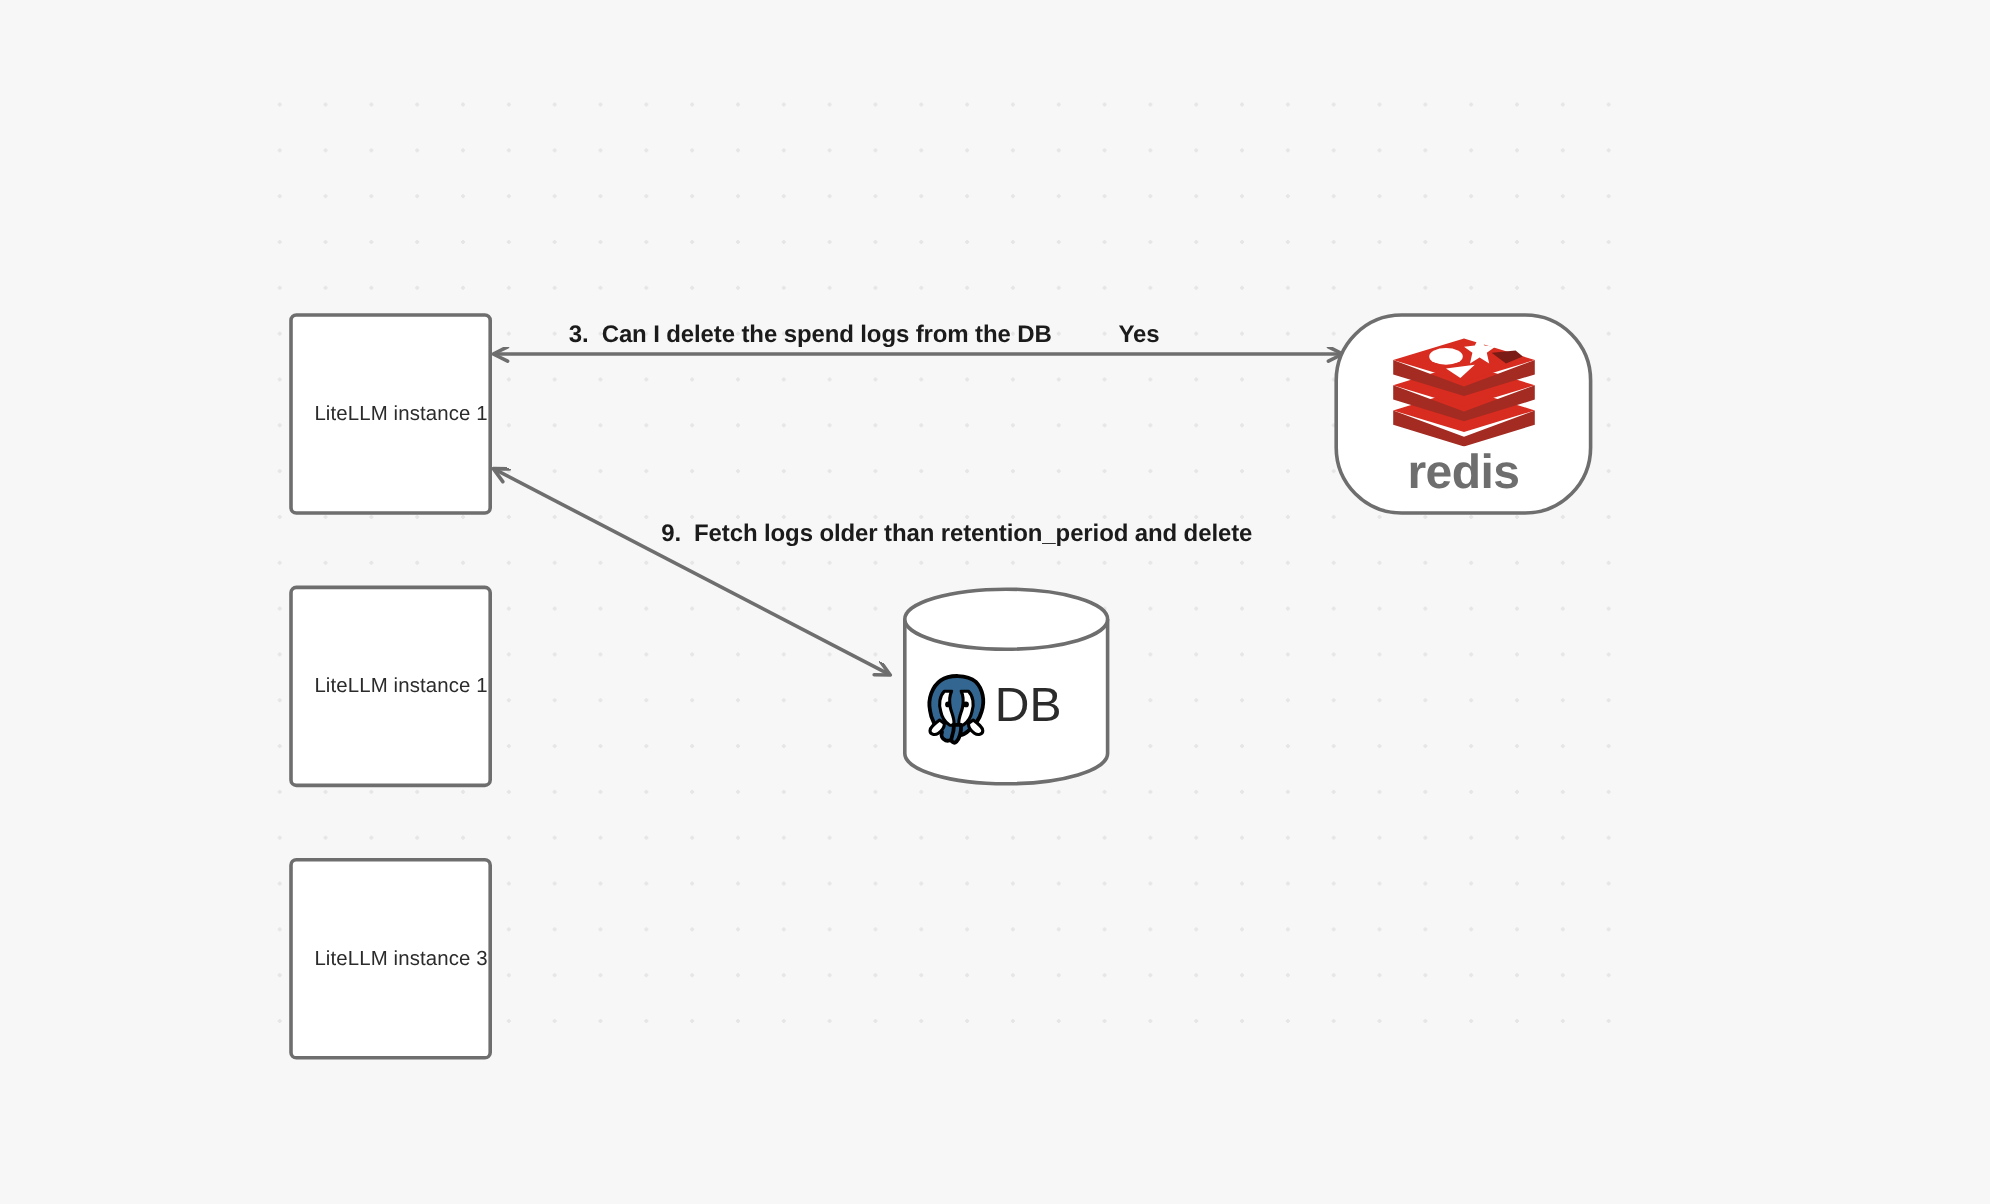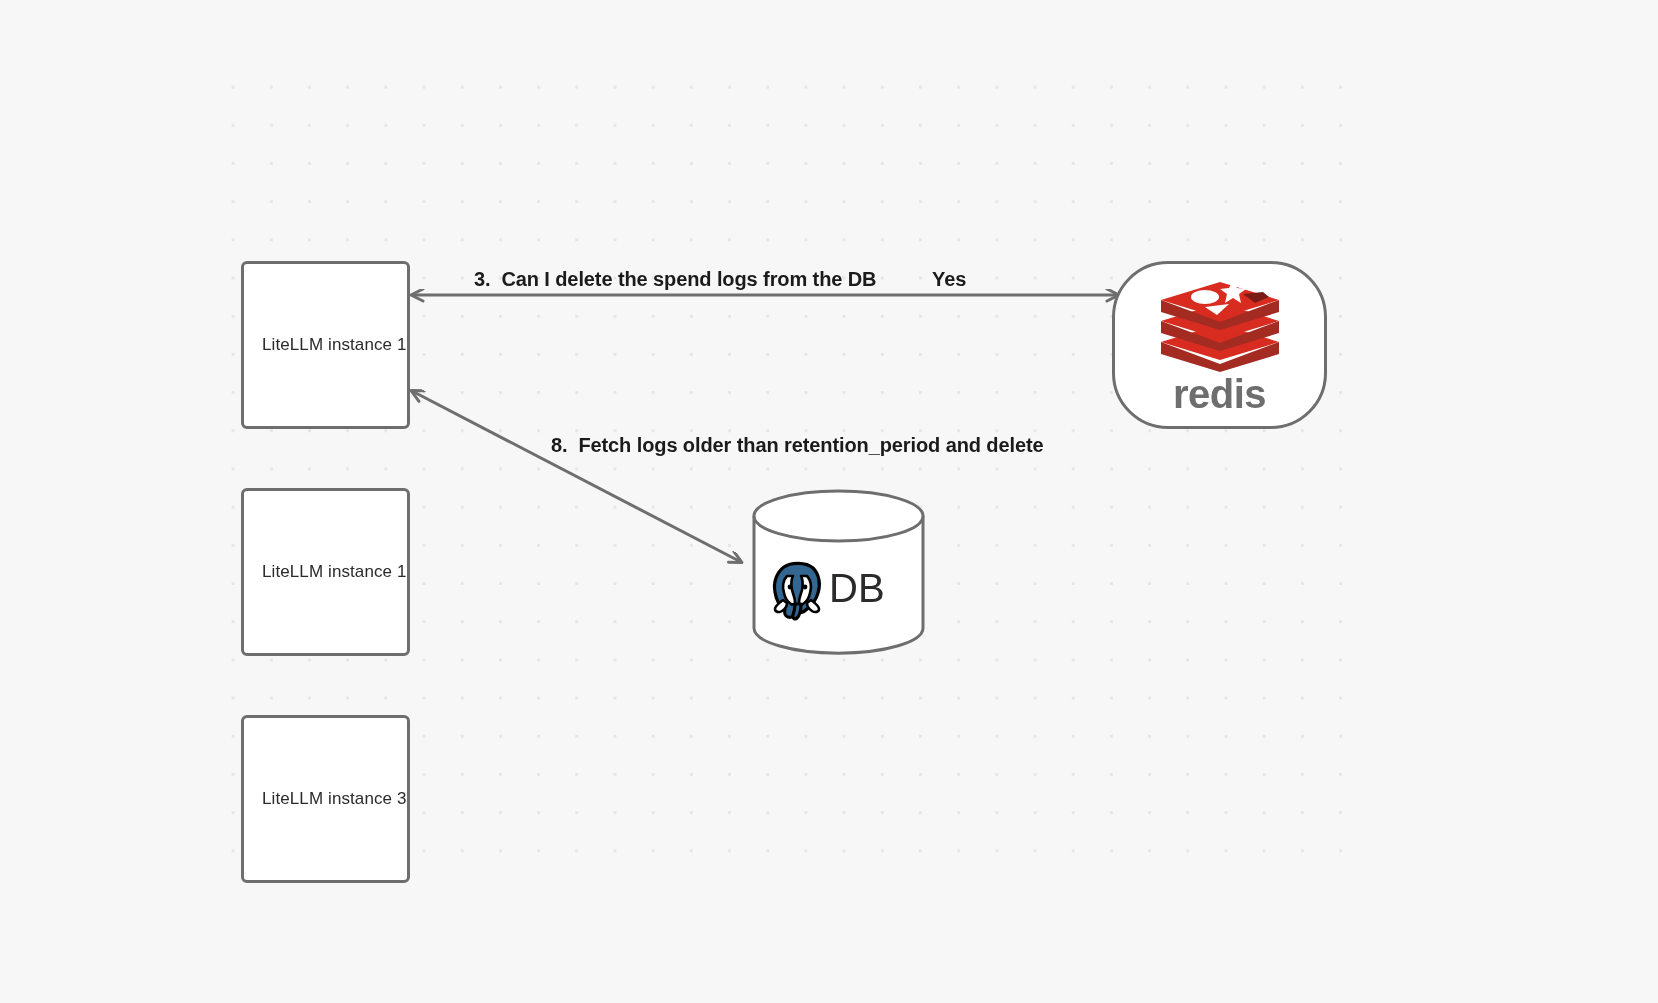--- a/index.html
+++ b/index.html
@@ -98,21 +98,21 @@
     <line x1="412" y1="295" x2="1118" y2="295" stroke="#6e6e6e" stroke-width="3" marker-start="url(#ah-left)" marker-end="url(#ah-right)"></line>
 
       DB --&gt;
     <line x1="412" y1="391" x2="741" y2="562" stroke="#6e6e6e" stroke-width="3" marker-start="url(#ah-left)" marker-end="url(#ah-right)"></line>
   </svg>
 
   <div class="edge-label" style="left:474px; top:268px;">3.  Can I delete the spend logs from the DB</div>
 
   <div class="edge-label" style="left:932px; top:268px;">Yes</div>
 
-  <div class="edge-label" style="left:551px; top:434px;">8.  Fetch logs older than retention_period and delete</div>
+  <div class="edge-label" style="left:551px; top:434px;">9.  Fetch logs older than retention_period and delete</div>
 
   <div class="node-box" style="left:241px; top:261px; width:169px; height:168px;">
     <span class="node-label">LiteLLM instance 1</span>
   </div>
 
   <div class="node-box" style="left:241px; top:488px; width:169px; height:168px;">
     <span class="node-label">LiteLLM instance 1</span>
   </div>
 
   <div class="node-box" style="left:241px; top:715px; width:169px; height:168px;">

